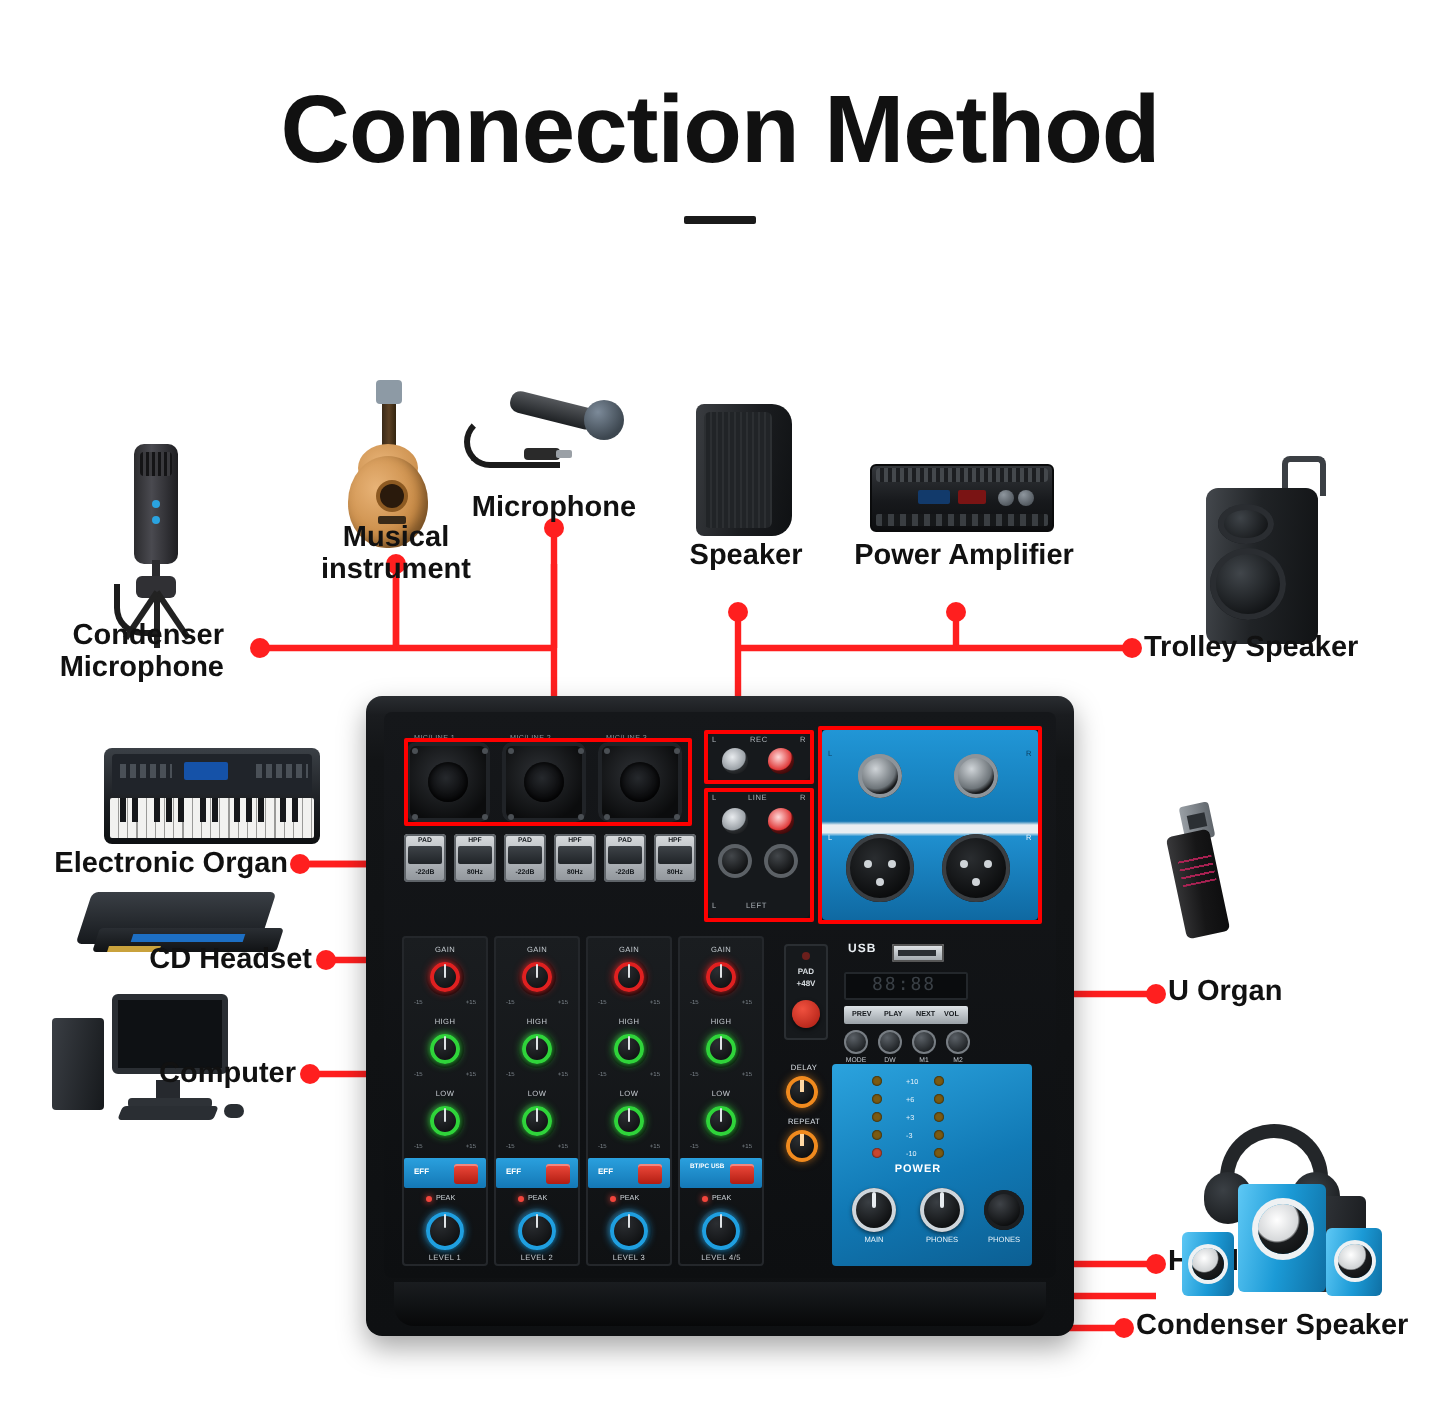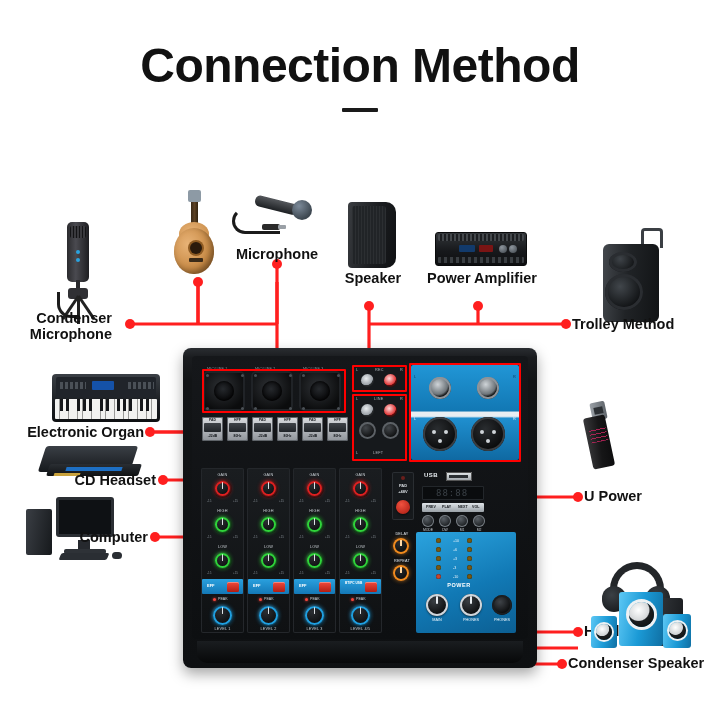--- a/index.html
+++ b/index.html
@@ -326,20 +326,22 @@
 Microphone</div>
 
   <div class="dev" style="left:170px; top:198px; width:50px; height:80px;">
     <div class="gt-neck"></div>
     <div class="gt-head"></div>
     <div class="gt-waist"></div>
     <div class="gt-body"></div>
     <div class="gt-hole"></div>
     <div class="gt-bridge"></div>
   </div>
+  <div class="eq-label c" style="left:148px; top:261px; width:100px;">Musical
+instrument</div>
 
   <div class="dev" style="left:232px; top:198px; width:80px; height:52px;">
     <div class="hm-cable"></div>
     <div class="hm-plug"></div>
     <div class="hm-tip"></div>
     <div class="hm-handle"></div>
     <div class="hm-grill"></div>
   </div>
   <div class="eq-label c" style="left:222px; top:246px; width:110px;">Microphone</div>
 
@@ -360,21 +362,21 @@
   </div>
   <div class="eq-label c" style="left:424px; top:270px; width:116px;text-align:center;">Power Amplifier</div>
 
   <div class="dev" style="left:595px; top:228px; width:76px; height:100px;">
     <div class="trs-bar"></div>
     <div class="trs-rail"></div>
     <div class="trs"></div>
     <div class="trs-hi"></div>
     <div class="trs-lo"></div>
   </div>
-  <div class="eq-label l" style="left:572px; top:316px; width:140px;">Trolley Method</div>
+  <div class="eq-label l" style="left:572px; top:316px; width:140px;">Trolley Speaker</div>
 
   <div class="dev" style="left:52px; top:374px; width:110px; height:50px;">
     <div class="kb"></div>
     <div class="kb-panel"></div>
     <div class="kb-btns"></div>
     <div class="kb-scr"></div>
     <div class="kb-btns2"></div>
     <div class="kb-keys"></div>
     <div class="kb-blk" style="left:8px;"></div>
     <div class="kb-blk" style="left:14px;"></div>
@@ -408,21 +410,21 @@
     <div class="pc-mouse"></div>
   </div>
   <div class="eq-label r" style="left:48px; top:529px; width:100px;">Computer</div>
 
   <div class="dev" style="left:582px; top:402px; width:40px; height:72px;">
     <div class="ud-cap"></div>
     <div class="ud-slot"></div>
     <div class="ud-body"></div>
     <div class="ud-txt"></div>
   </div>
-  <div class="eq-label l" style="left:584px; top:488px; width:110px;">U Power</div>
+  <div class="eq-label l" style="left:584px; top:488px; width:110px;">U Organ</div>
 
   <div class="dev" style="left:600px; top:562px; width:76px; height:56px;">
     <div class="hs-band"></div>
     <div class="hs-cup-l"></div>
     <div class="hs-cup-r"></div>
   </div>
   <div class="eq-label l" style="left:584px; top:623px; width:110px;">Headset</div>
 
   <div class="dev" style="left:585px; top:588px; width:112px; height:64px;">
     <div class="cs-back"></div>

